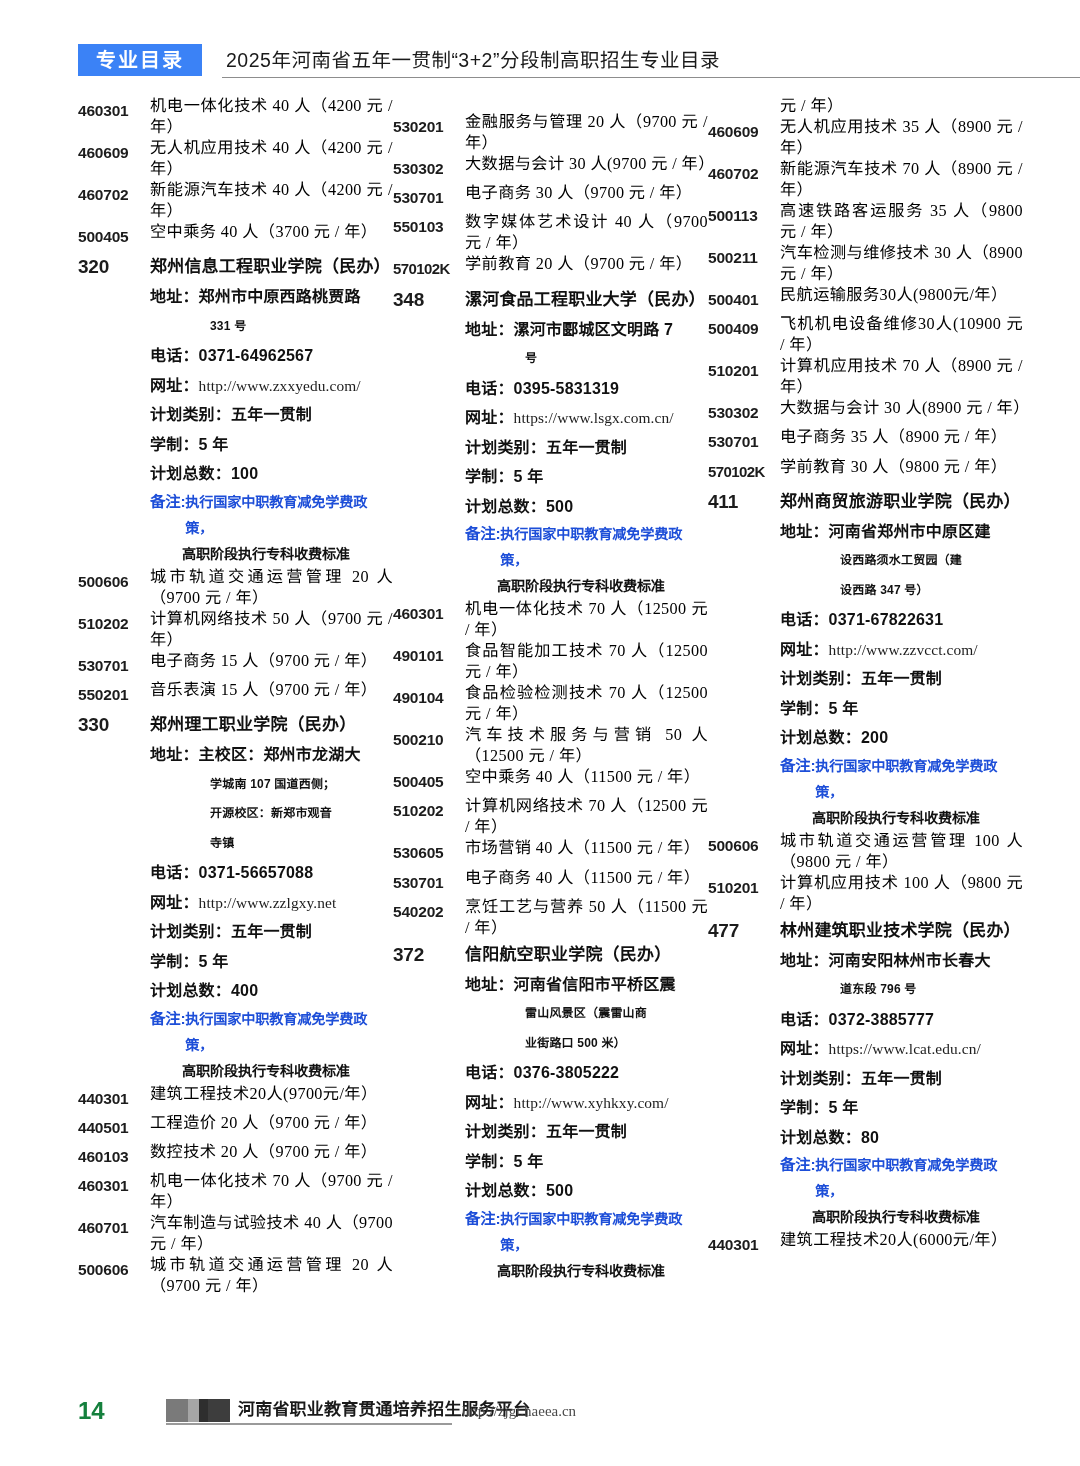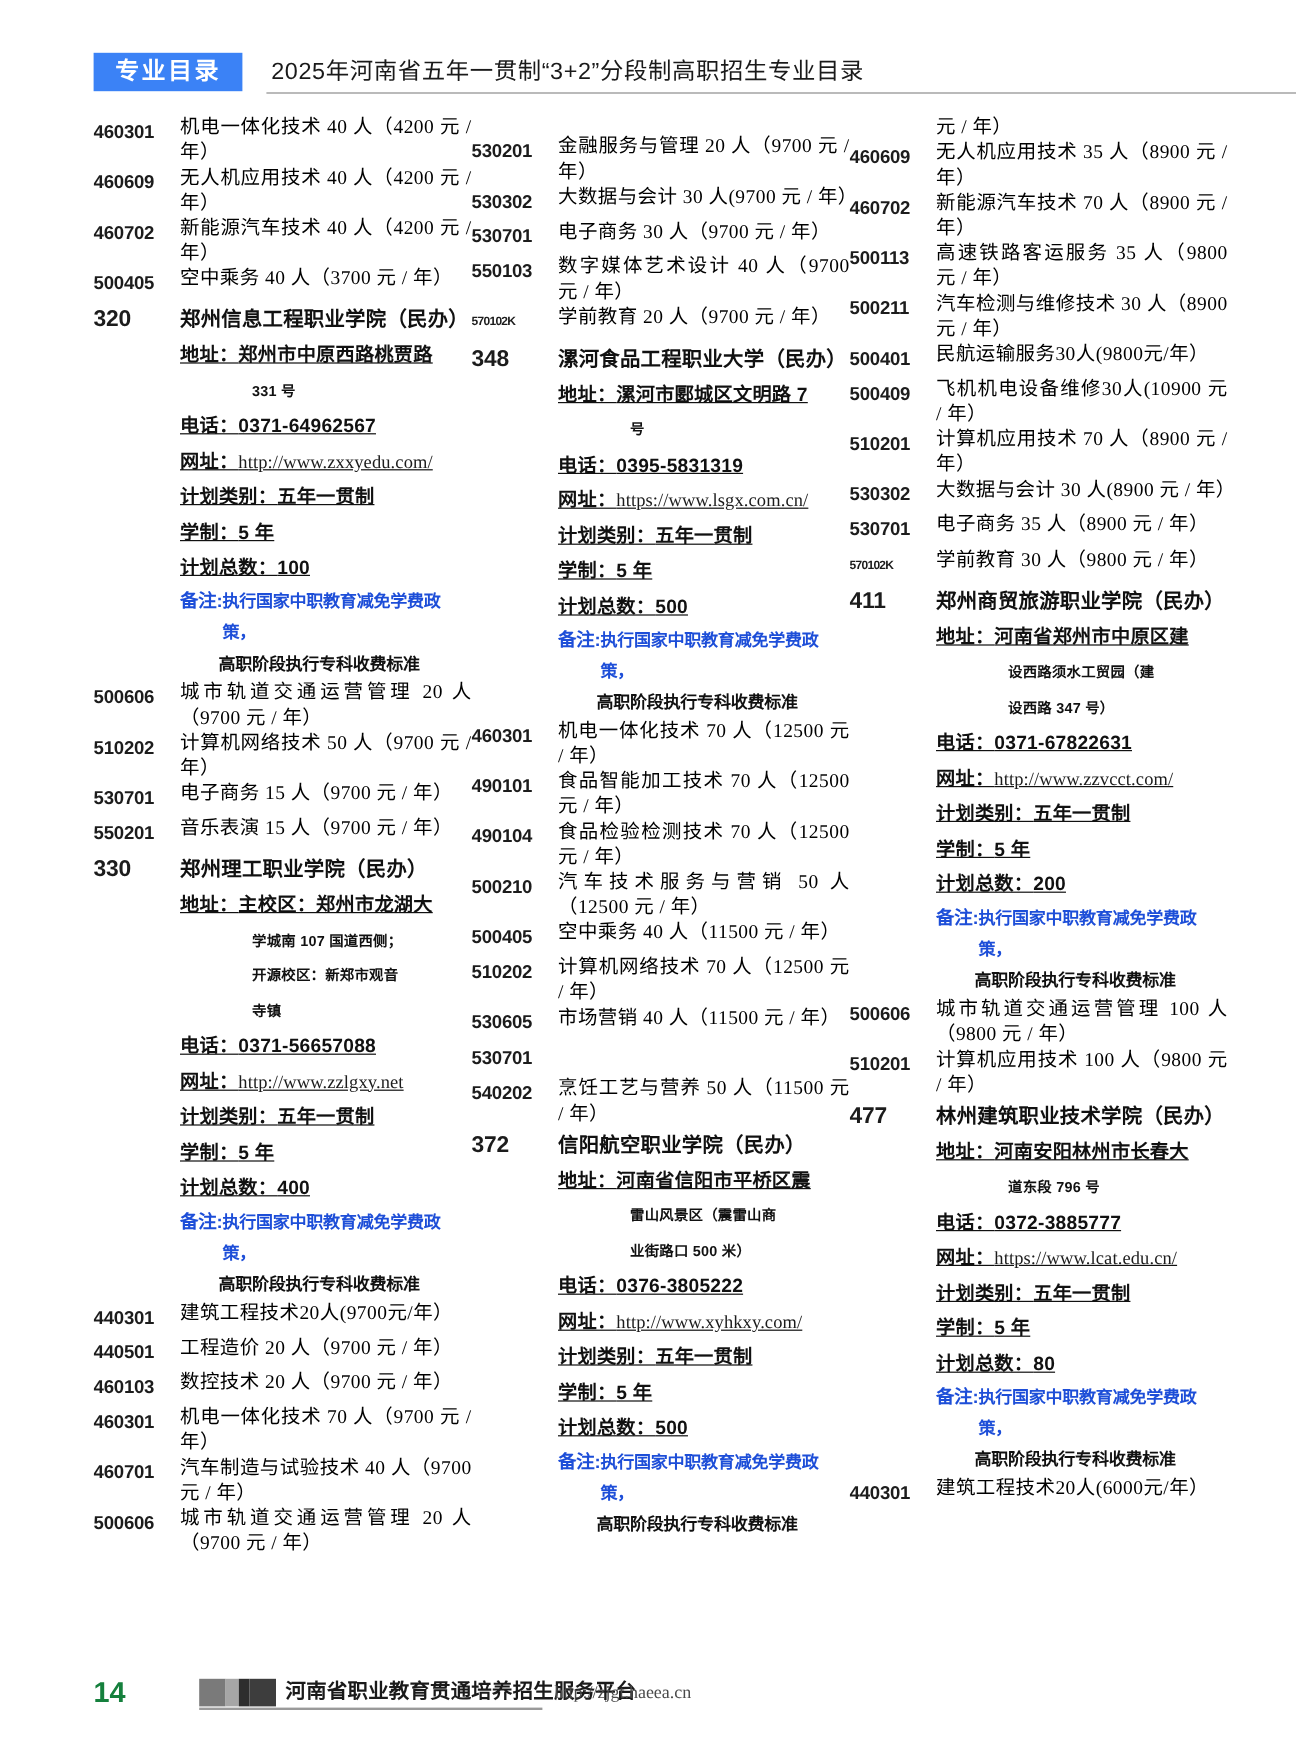--- a/index.html
+++ b/index.html
@@ -86,21 +86,21 @@
     width:72px;
     font-family:"Liberation Sans","DejaVu Sans",sans-serif;
     font-size:15.5px;
     font-weight:bold;
     color:#1c1c1c;
     line-height:29.2px;
     letter-spacing:-0.2px;
     white-space:nowrap;
   }
   .code.wide{
-    font-size:10px;
+    font-size:15px;
     letter-spacing:-0.6px;
   }
   .code.schoolno{
     font-size:19px;
     font-weight:bold;
     line-height:31px;
   }
   .body{
     flex:1 1 auto;
     min-width:0;
@@ -131,21 +131,20 @@
   
   .info{
     font-family:"Liberation Sans","DejaVu Sans",sans-serif;
     font-size:16px;
     font-weight:bold;
     color:#111111;
     line-height:29.5px;
     letter-spacing:0.2px;
     display:flex;
     align-items:flex-end;
-    text-decoration:underline;
   }
   .info .lbl{
     flex:0 0 auto;
     white-space:nowrap;
   }
   .info .val{
     flex:1 1 auto;
     min-width:0;
   }
   .info-cont{
@@ -517,20 +516,23 @@
           </div>
         </div>
         <div class="row">
           <div class="code">530605</div>
           <div class="body">
             <div class="major">市场营销 40 人（11500 元 / 年）</div>
           </div>
         </div>
         <div class="row">
           <div class="code">530701</div>
+          <div class="body">
+            <div class="major">电子商务 40 人（11500 元 / 年）</div>
+          </div>
         </div>
         <div class="row">
           <div class="code">540202</div>
           <div class="body">
             <div class="major">烹饪工艺与营养 50 人（11500 元 / 年）</div>
           </div>
         </div>
         <div class="row">
           <div class="code schoolno">372</div>
           <div class="body">

